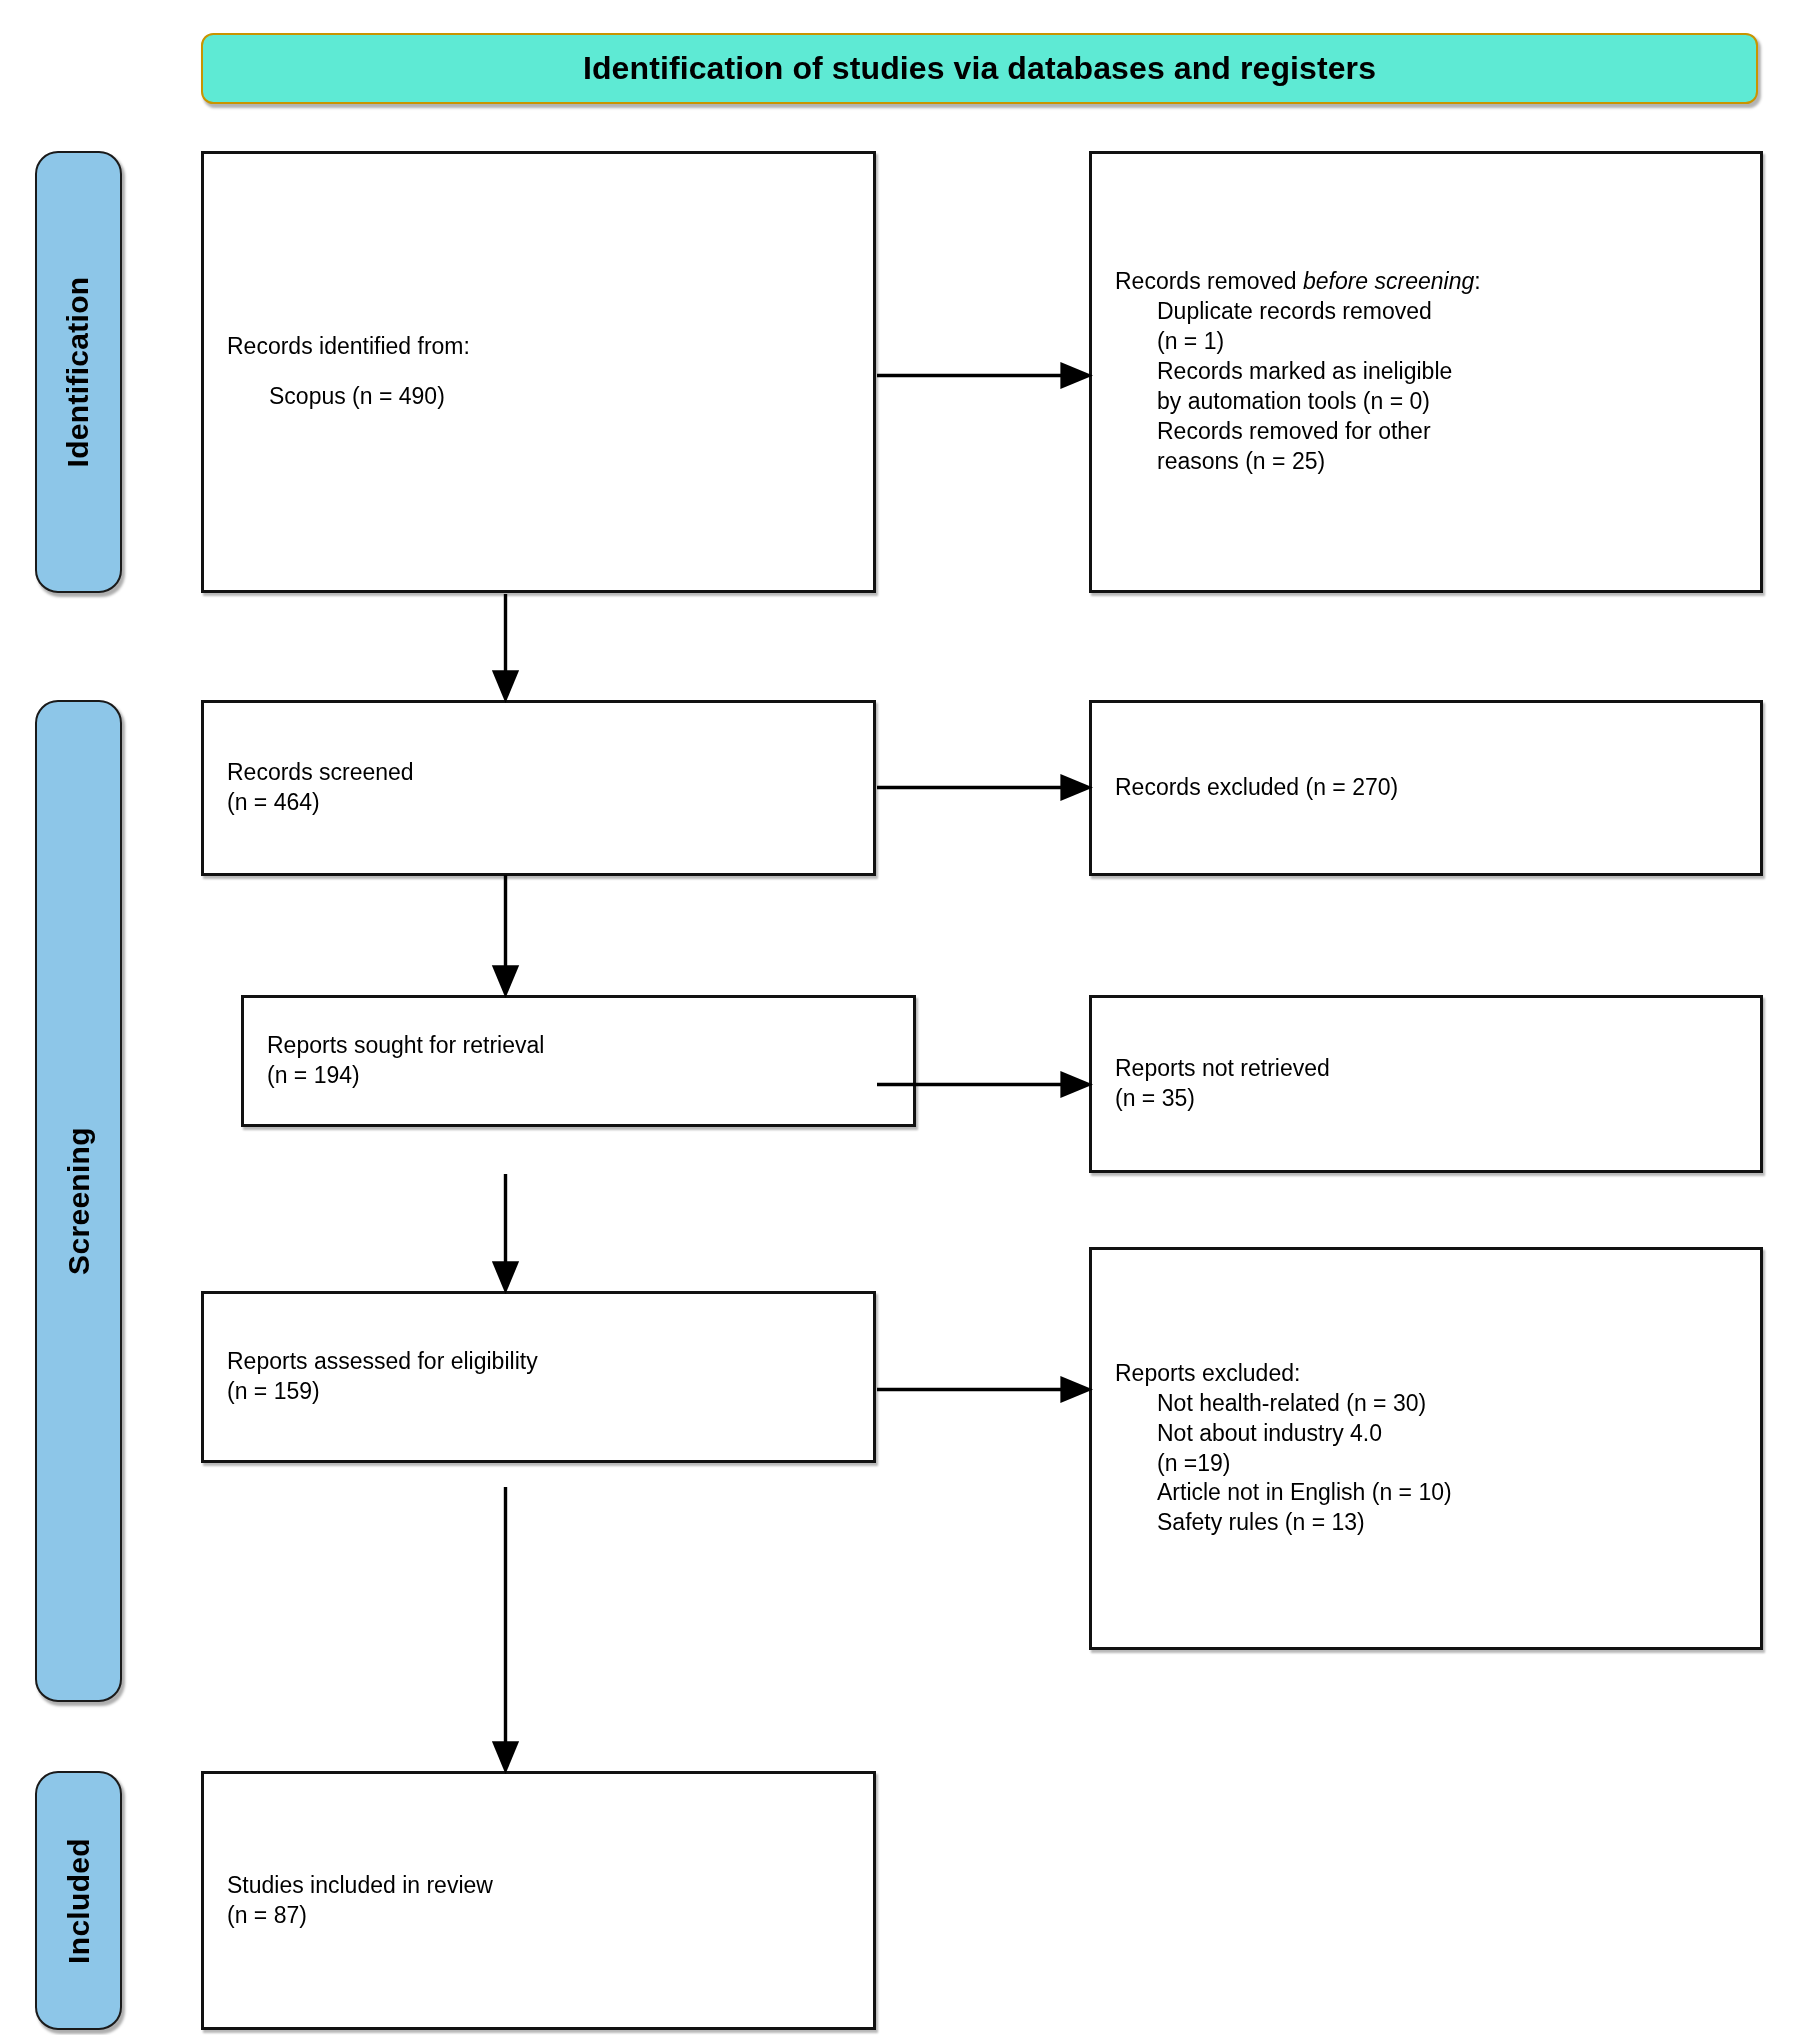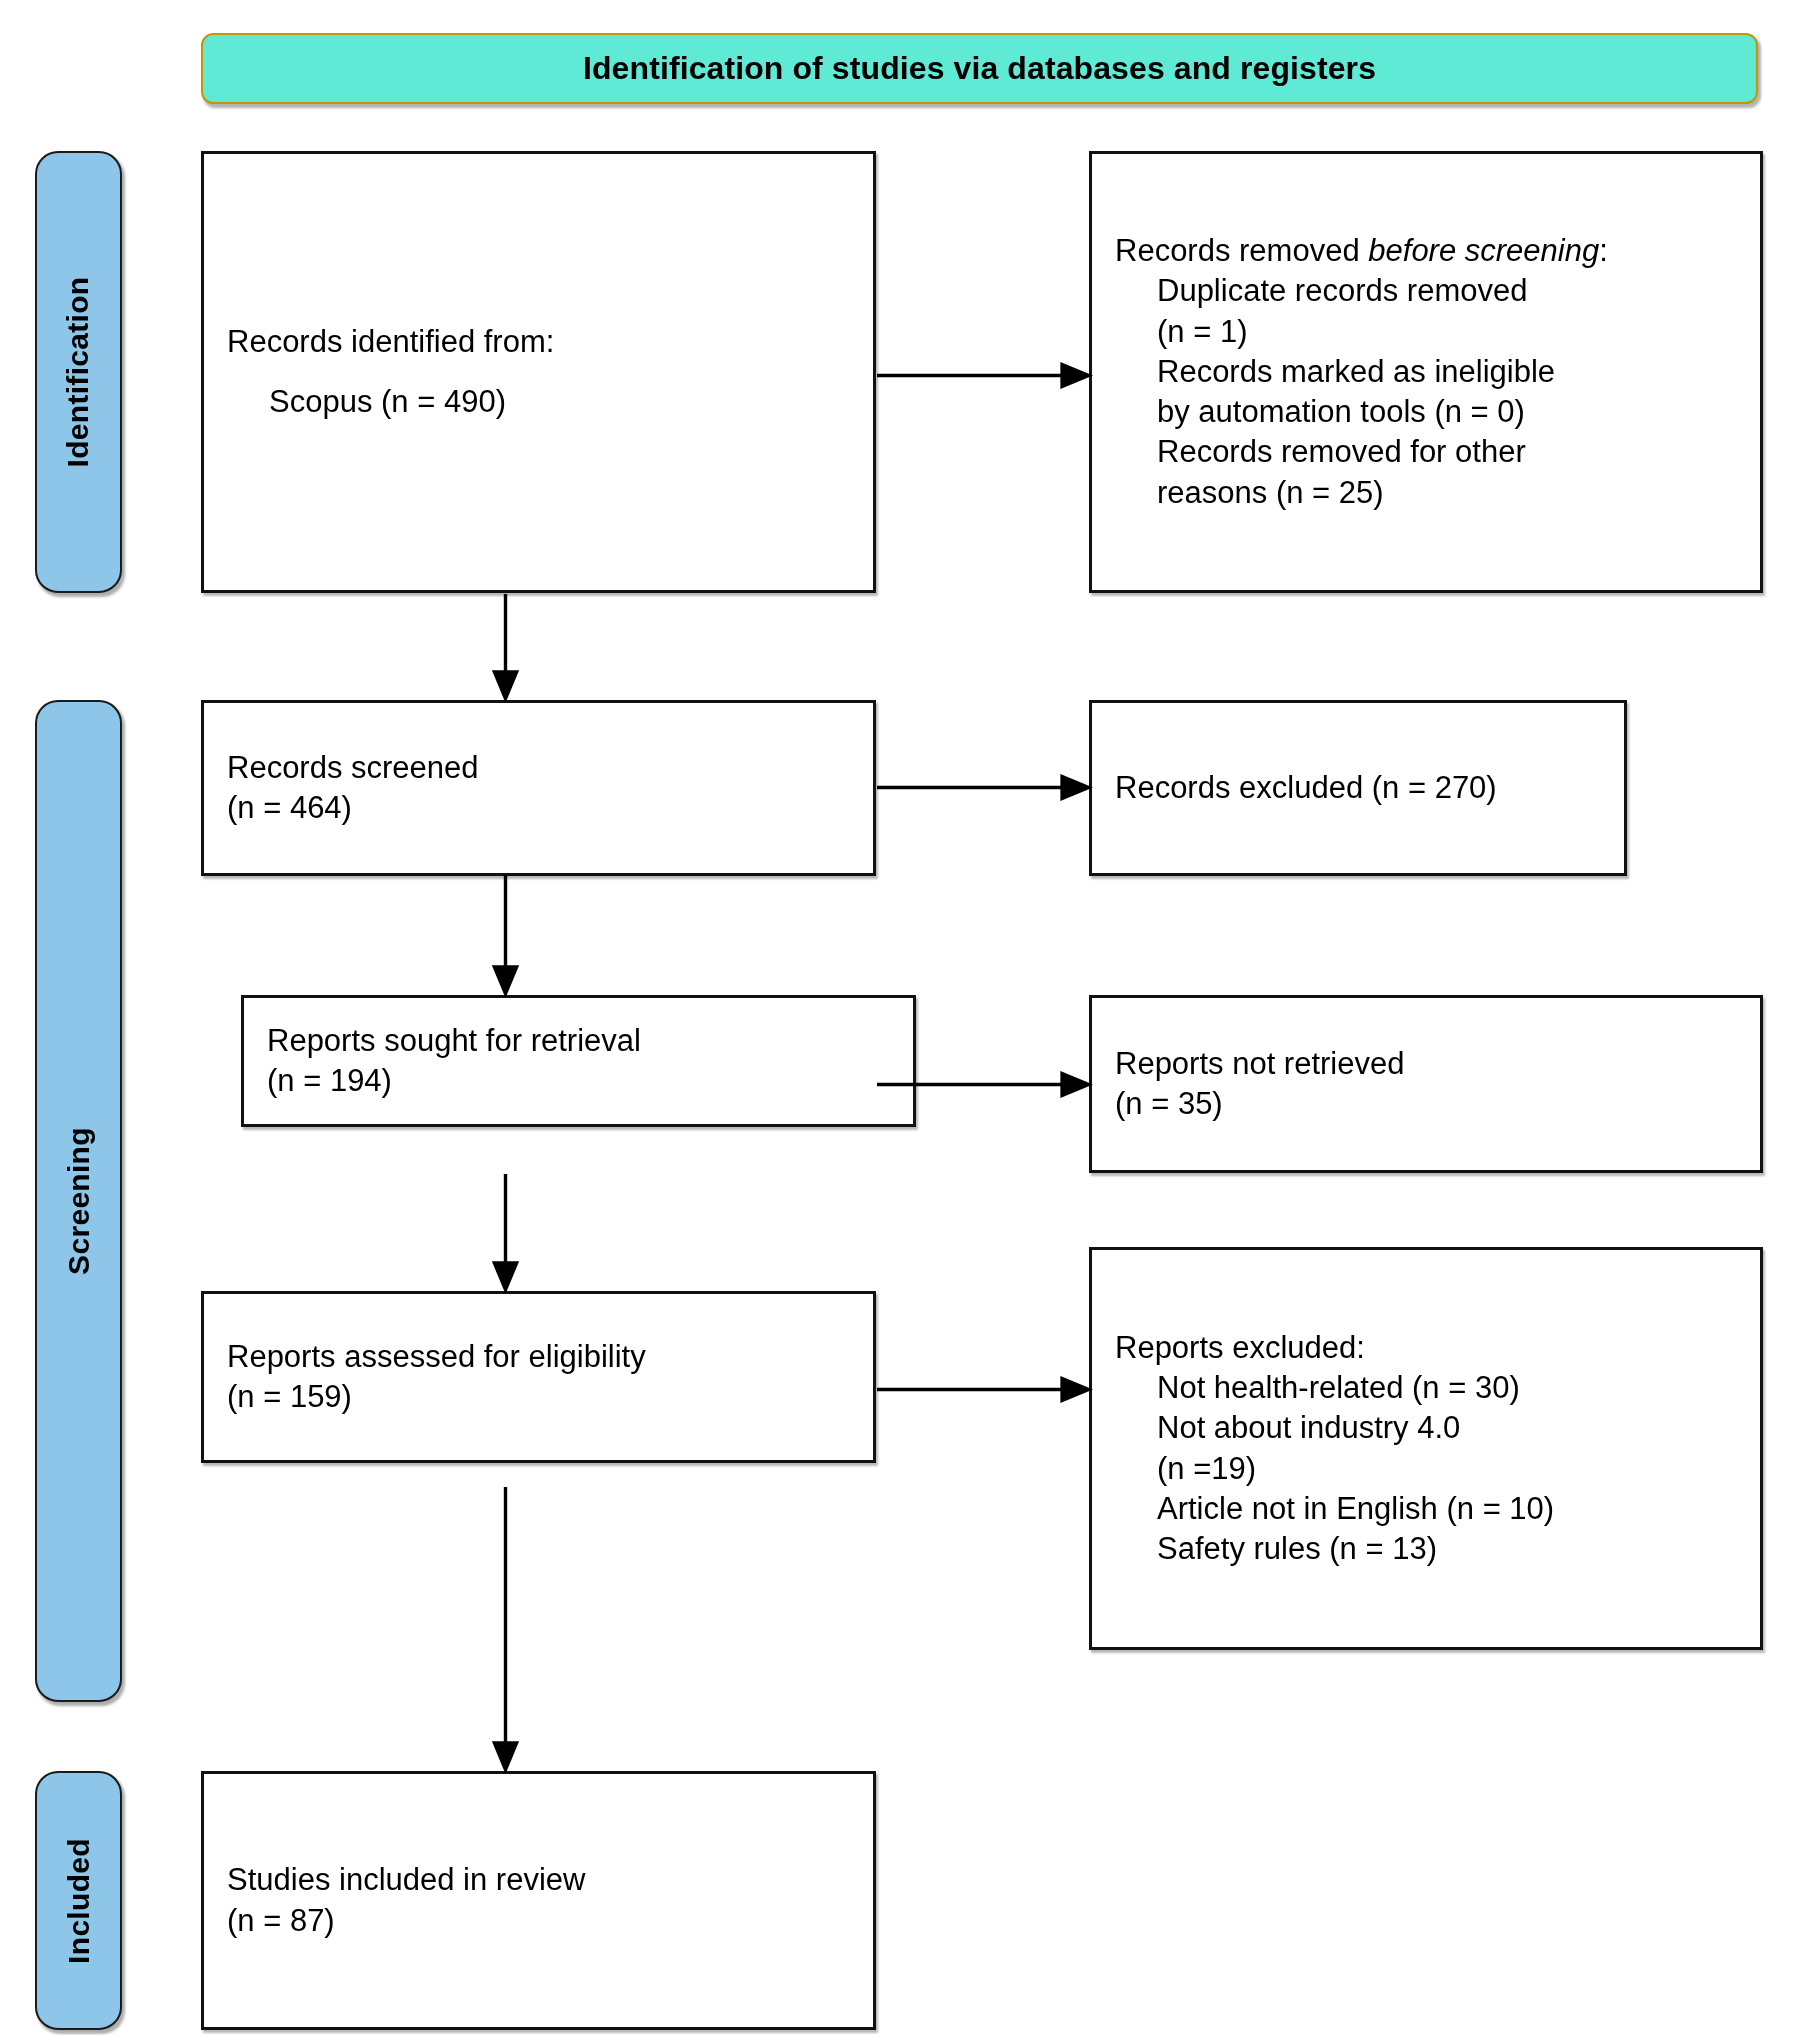--- a/index.html
+++ b/index.html
@@ -74,37 +74,37 @@
     border: 3.4px solid #111111;
     box-sizing: border-box;
     box-shadow: 2px 2.7px 2px rgba(0,0,0,0.28);
     padding: 0 23px;
     display: flex;
     flex-direction: column;
     justify-content: center;
   }
   .fbox p {
     margin: 0;
-    font-size: 31px;
+    font-size: 23px;
     line-height: 1.30;
     color: #000;
   }
   .fbox p.indent { padding-left: 42px; }
   .fbox p em { font-style: italic; }
 
   
   #box-identified { left: 201px; top: 151px;  width: 675px; height: 442px; gap: 20px; }
   #box-screened   { left: 201px; top: 700px; width: 675px; height: 176px; }
   #box-sought     { left: 201px; top: 995px; width: 675px; height: 132px; margin-left: 40px; }
   #box-assessed   { left: 201px; top: 1291px; width: 675px; height: 172px; }
   #box-included   { left: 201px; top: 1771px; width: 675px; height: 259px; }
 
   
   #box-removed        { left: 1089px; top: 151px;  width: 674px; height: 442px; }
-  #box-excluded-rec   { left: 1089px; top: 700px; width: 538px; height: 176px; }
+  #box-excluded-rec   { left: 1089px; top: 700px; width: 674px; height: 176px; }
   #box-not-retrieved  { left: 1089px; top: 995px; width: 674px; height: 178px; }
   #box-excluded-rep   { left: 1089px; top: 1247px; width: 674px; height: 403px; }
 
   
   .conn { position: absolute; }
   .conn svg { display: block; overflow: visible; }
 
   
   #arrow-v1 { left: 491px; top: 594px;  width: 29px; height: 109px; }
   #arrow-v2 { left: 491px; top: 875px; width: 29px; height: 123px; }

